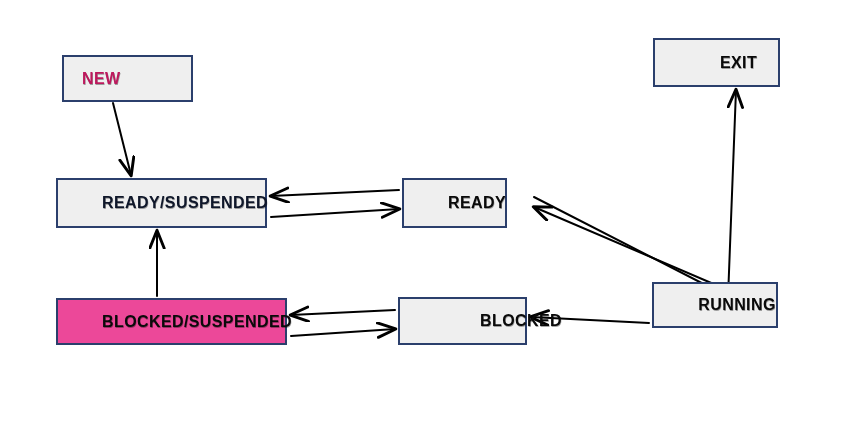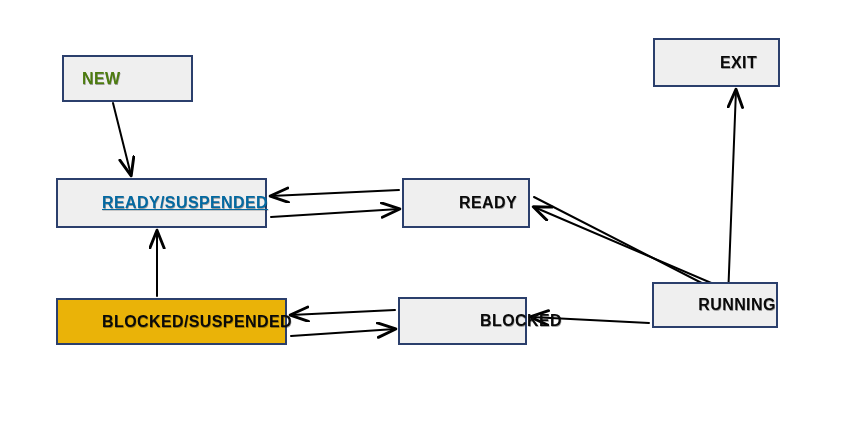--- a/index.html
+++ b/index.html
@@ -66,32 +66,32 @@
         <line x1="291" y1="336" x2="395" y2="329" stroke="#000000" marker-end="url(#arrowhead)"></line>
         <line x1="649" y1="323" x2="531" y2="317" stroke="#000000" marker-end="url(#arrowhead)"></line>
         <line x1="744" y1="297" x2="534" y2="207" stroke="#000000" marker-end="url(#arrowhead)"></line>
         <line x1="534" y1="197" x2="729" y2="297" stroke="#000000" marker-end="url(#arrowhead)"></line>
         <line x1="728" y1="298" x2="736" y2="90" stroke="#000000" marker-end="url(#arrowhead)"></line>
       </g>
   </svg>
 
   <div id="nodes">
       <div class="state-node align-left" style="left: 62px; top: 55px; width: 131px; height: 47px; background: rgb(239, 239, 239); border-color: rgb(43, 63, 108);">
-        <span class="state-label" style="color: #4d7c0f;">NEW</span>
+        <span class="state-label" style="color: #be185d;">NEW</span>
       </div>
       <div class="state-node align-center" style="left: 56px; top: 178px; width: 211px; height: 50px; background: rgb(239, 239, 239); border-color: rgb(43, 63, 108);">
-        <span class="state-label" style="color: #0369a1; text-decoration: underline;">READY/SUSPENDED</span>
+        <span class="state-label" style="color: #0f172a;">READY/SUSPENDED</span>
       </div>
-      <div class="state-node align-center" style="left: 402px; top: 178px; width: 128px; height: 50px; background: rgb(239, 239, 239); border-color: rgb(43, 63, 108);">
+      <div class="state-node align-center" style="left: 402px; top: 178px; width: 105px; height: 50px; background: rgb(239, 239, 239); border-color: rgb(43, 63, 108);">
         <span class="state-label" style="color: rgb(10, 10, 10);">READY</span>
       </div>
       <div class="state-node align-center" style="left: 653px; top: 38px; width: 127px; height: 49px; background: rgb(239, 239, 239); border-color: rgb(43, 63, 108);">
         <span class="state-label" style="color: rgb(10, 10, 10);">EXIT</span>
       </div>
-      <div class="state-node align-center" style="left: 56px; top: 298px; width: 231px; height: 47px; background: #eab308; border-color: rgb(43, 63, 108);">
+      <div class="state-node align-center" style="left: 56px; top: 298px; width: 231px; height: 47px; background: #ec4899; border-color: rgb(43, 63, 108);">
         <span class="state-label" style="color: rgb(10, 10, 10);">BLOCKED/SUSPENDED</span>
       </div>
       <div class="state-node align-center" style="left: 398px; top: 297px; width: 129px; height: 48px; background: rgb(239, 239, 239); border-color: rgb(43, 63, 108);">
         <span class="state-label" style="color: rgb(10, 10, 10); margin-left: 36px;">BLOCKED</span>
       </div>
       <div class="state-node align-center" style="left: 652px; top: 282px; width: 126px; height: 46px; background: rgb(239, 239, 239); border-color: rgb(43, 63, 108);">
         <span class="state-label" style="color: rgb(10, 10, 10);">RUNNING</span>
       </div>
     </div>
 

